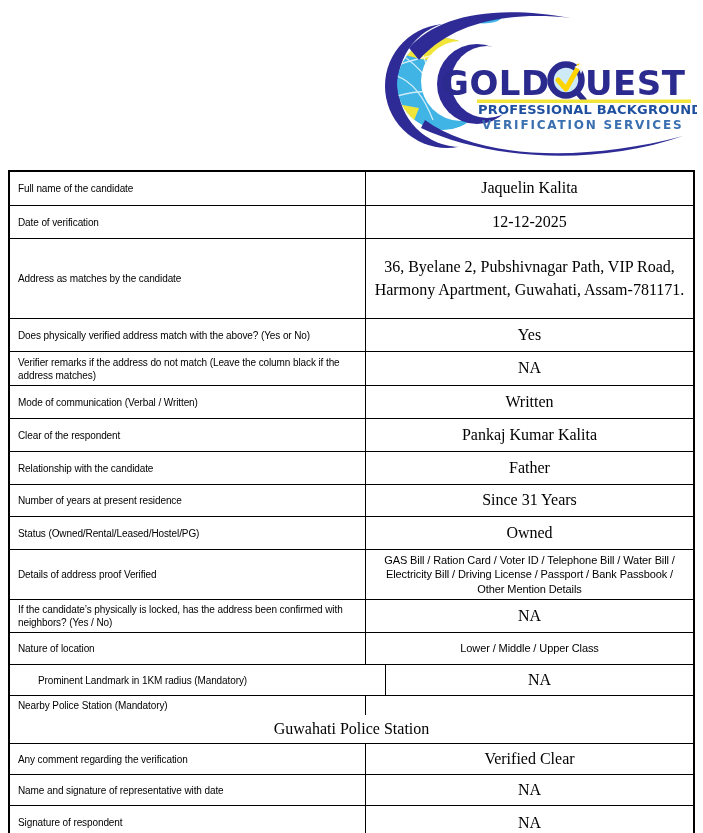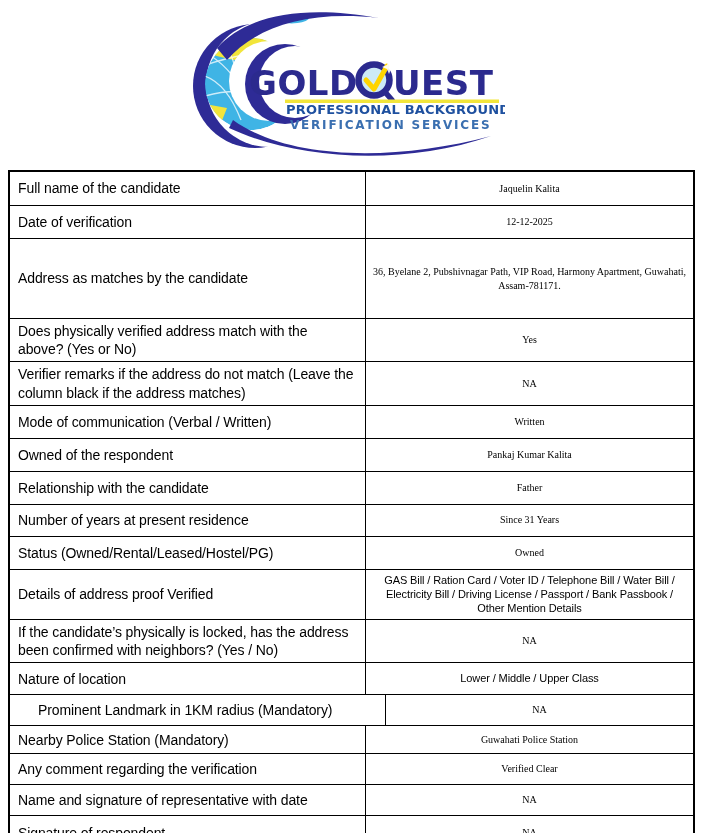--- a/index.html
+++ b/index.html
@@ -1,35 +1,35 @@
 <!DOCTYPE html>
 <html><head>
 <meta charset="utf-8">
 <style>
   html,body{margin:0;padding:0;background:#ffffff;}
   body{width:703px;height:833px;font-family:"Liberation Sans",sans-serif;color:#000;}
-  .logo-wrap{width:697px;display:flex;justify-content:center;}
+  .logo-wrap{width:697px;display:flex;justify-content:flex-end;}
   .logo-svg{margin-top:8px;}
   .vtable{margin:0 8px;border:2px solid #000;}
   .vrow{display:flex;align-items:stretch;border-top:1px solid #000;box-sizing:border-box;min-height:33px;}
   .vrow:first-child{border-top:none;}
   .vrow:nth-child(3){min-height:80px;}
   .vrow:nth-child(5){min-height:34px;justify-content:center;}
   .vrow:nth-child(9){min-height:32px;}
   .vrow:nth-child(11){min-height:50px;}
   .vrow:nth-child(13){min-height:32px;}
   .vrow:nth-child(14){min-height:31px;padding-left:20px;}
-  .vrow:nth-child(15){min-height:28px;}
+  .vrow:nth-child(15){min-height:28px;flex-direction:column;}
   .vrow:nth-child(16){min-height:31px;}
   .vrow:nth-child(17){min-height:31px;justify-content:space-between;}
   .vrow:nth-child(18){min-height:34px;}
   .lab{width:356px;box-sizing:border-box;border-right:1px solid #000;padding:3px 10px 3px 8px;
-       display:flex;align-items:center;font-size:14px;line-height:1.3;letter-spacing:-0.1px;}
+       display:flex;align-items:center;font-size:10px;line-height:1.3;letter-spacing:-0.1px;}
   .val{flex:1;display:flex;align-items:center;justify-content:center;text-align:center;
-       font-family:"Liberation Serif",serif;font-size:10px;line-height:1.4;padding:3px 6px;box-sizing:border-box;}
+       font-family:"Liberation Serif",serif;font-size:16px;line-height:1.4;padding:3px 6px;box-sizing:border-box;}
   .val.sans{font-family:"Liberation Sans",sans-serif;font-size:11px;line-height:1.3;letter-spacing:-0.1px;}
 </style>
 </head>
 <body>
 
 <div class="logo-wrap">
   <svg class="logo-svg" width="312" height="162" viewBox="0 0 312 162" xmlns="http://www.w3.org/2000/svg">
     <defs>
       <clipPath id="globeclip">
           <circle cx="58" cy="76" r="46"></circle>
@@ -97,21 +97,21 @@
   </div>
   <div class="vrow">
     <div class="lab">Verifier remarks if the address do not match (Leave the column black if the address matches)</div>
     <div class="val">NA</div>
   </div>
   <div class="vrow">
     <div class="lab">Mode of communication (Verbal / Written)</div>
     <div class="val">Written</div>
   </div>
   <div class="vrow">
-    <div class="lab">Owned of the respondent</div>
+    <div class="lab">Clear of the respondent</div>
     <div class="val">Pankaj Kumar Kalita</div>
   </div>
   <div class="vrow">
     <div class="lab">Relationship with the candidate</div>
     <div class="val">Father</div>
   </div>
   <div class="vrow">
     <div class="lab">Number of years at present residence</div>
     <div class="val">Since 31 Years</div>
   </div>

